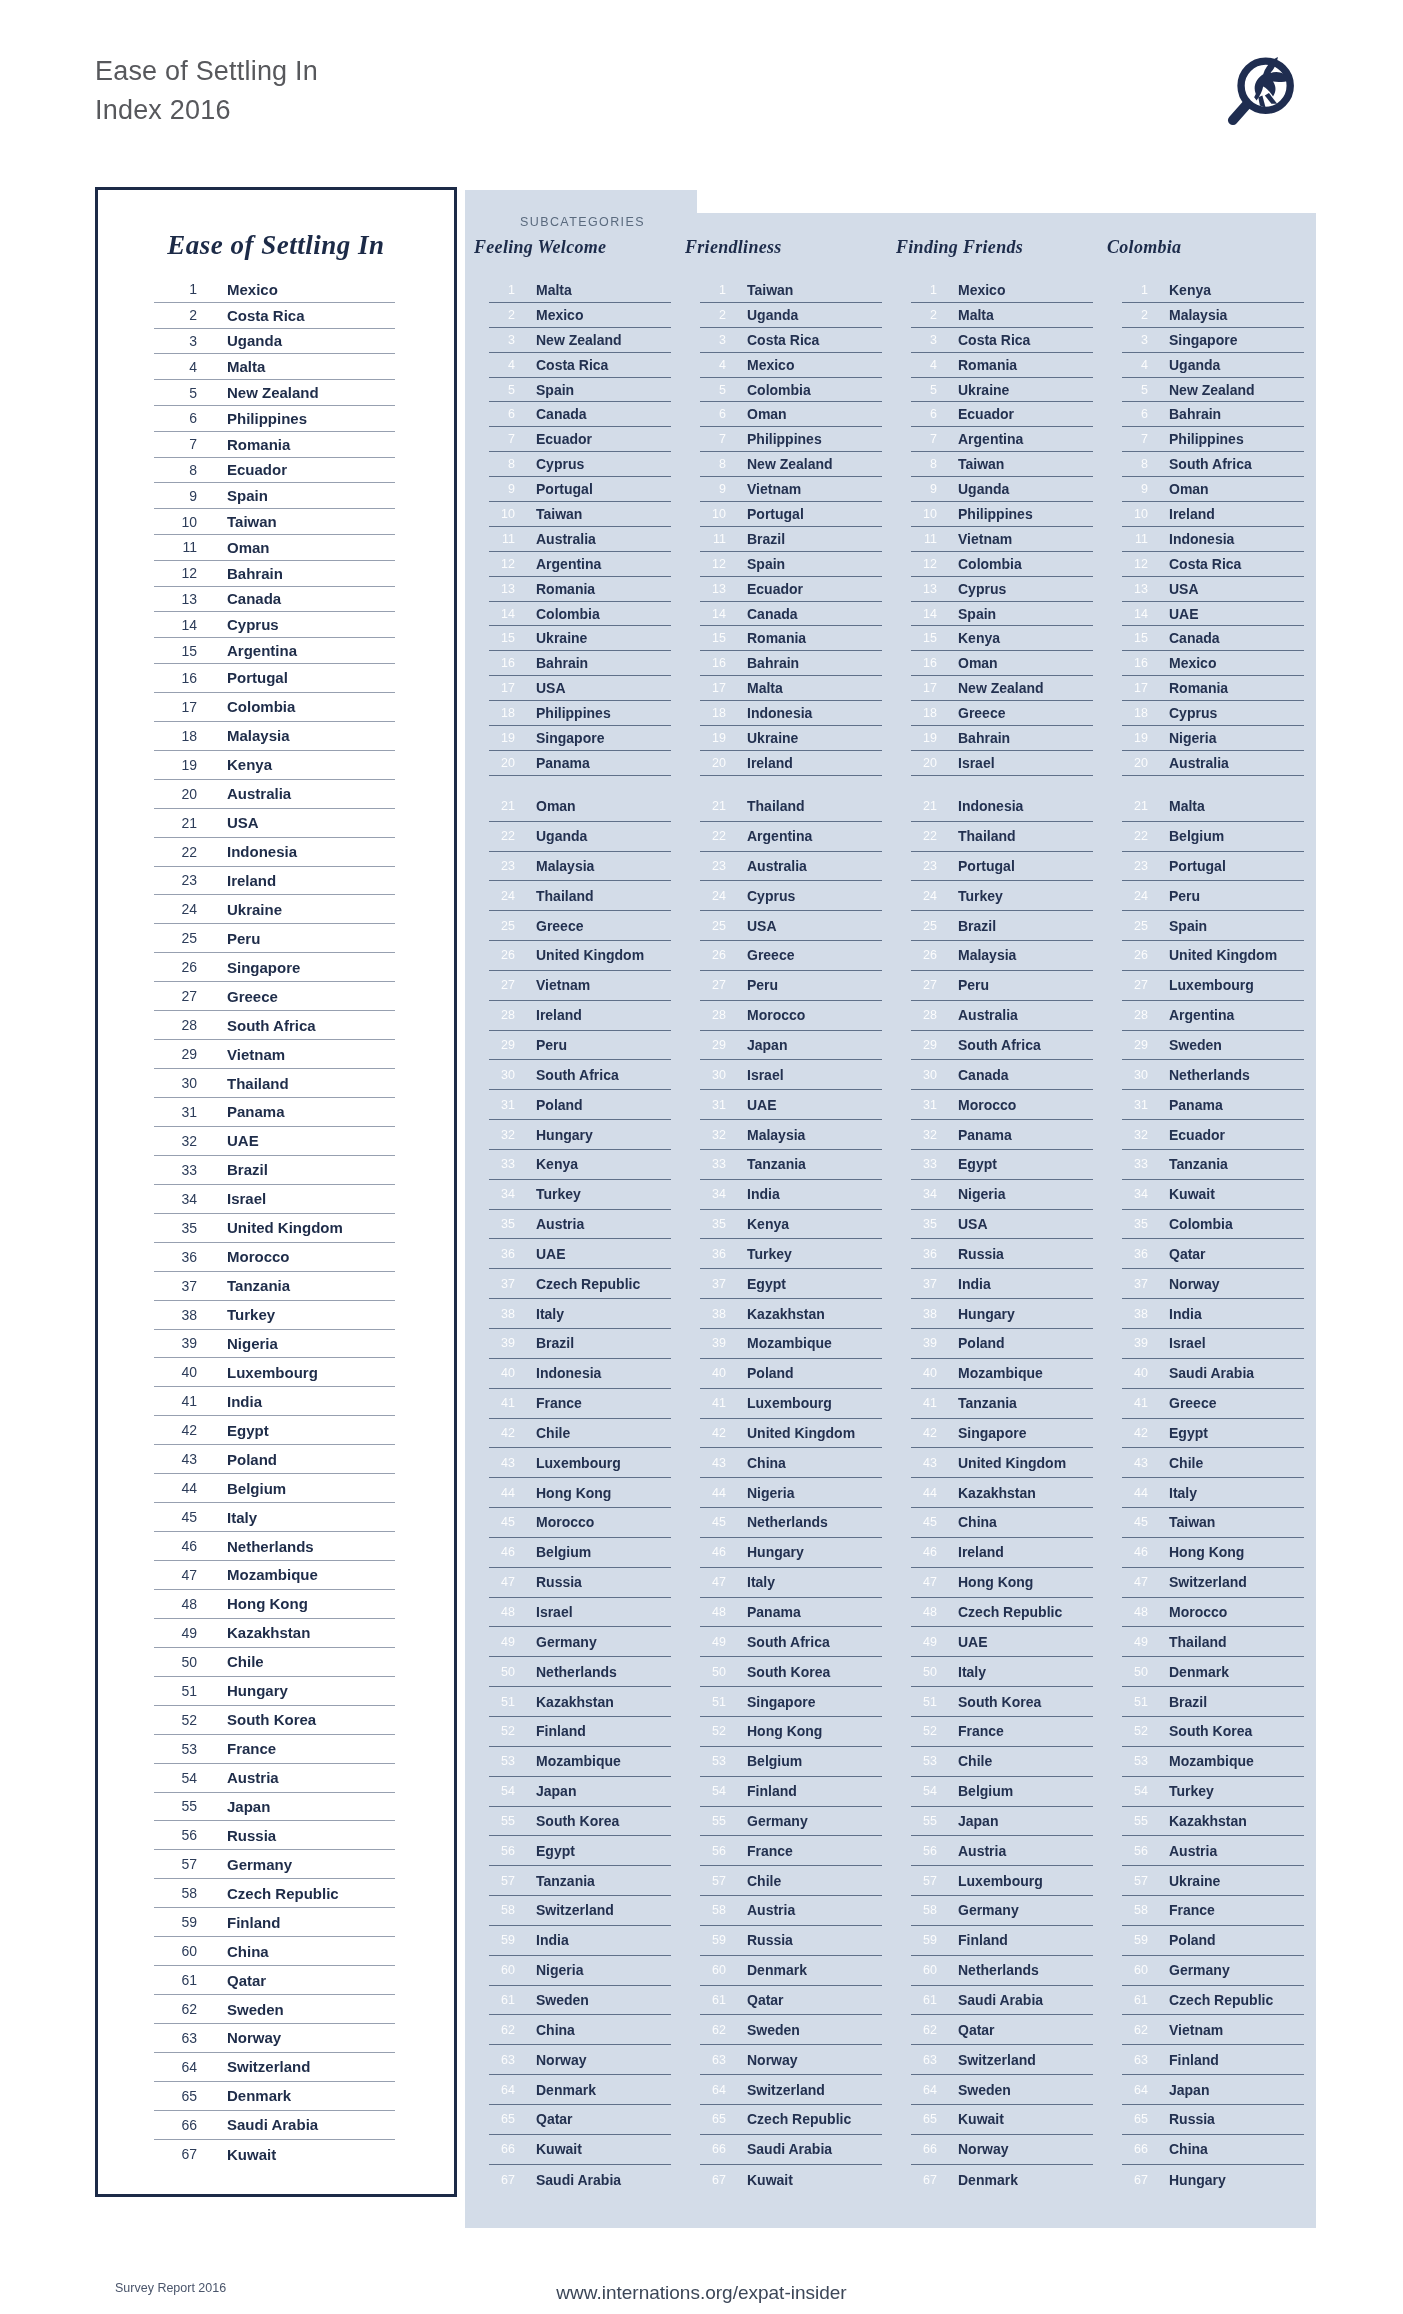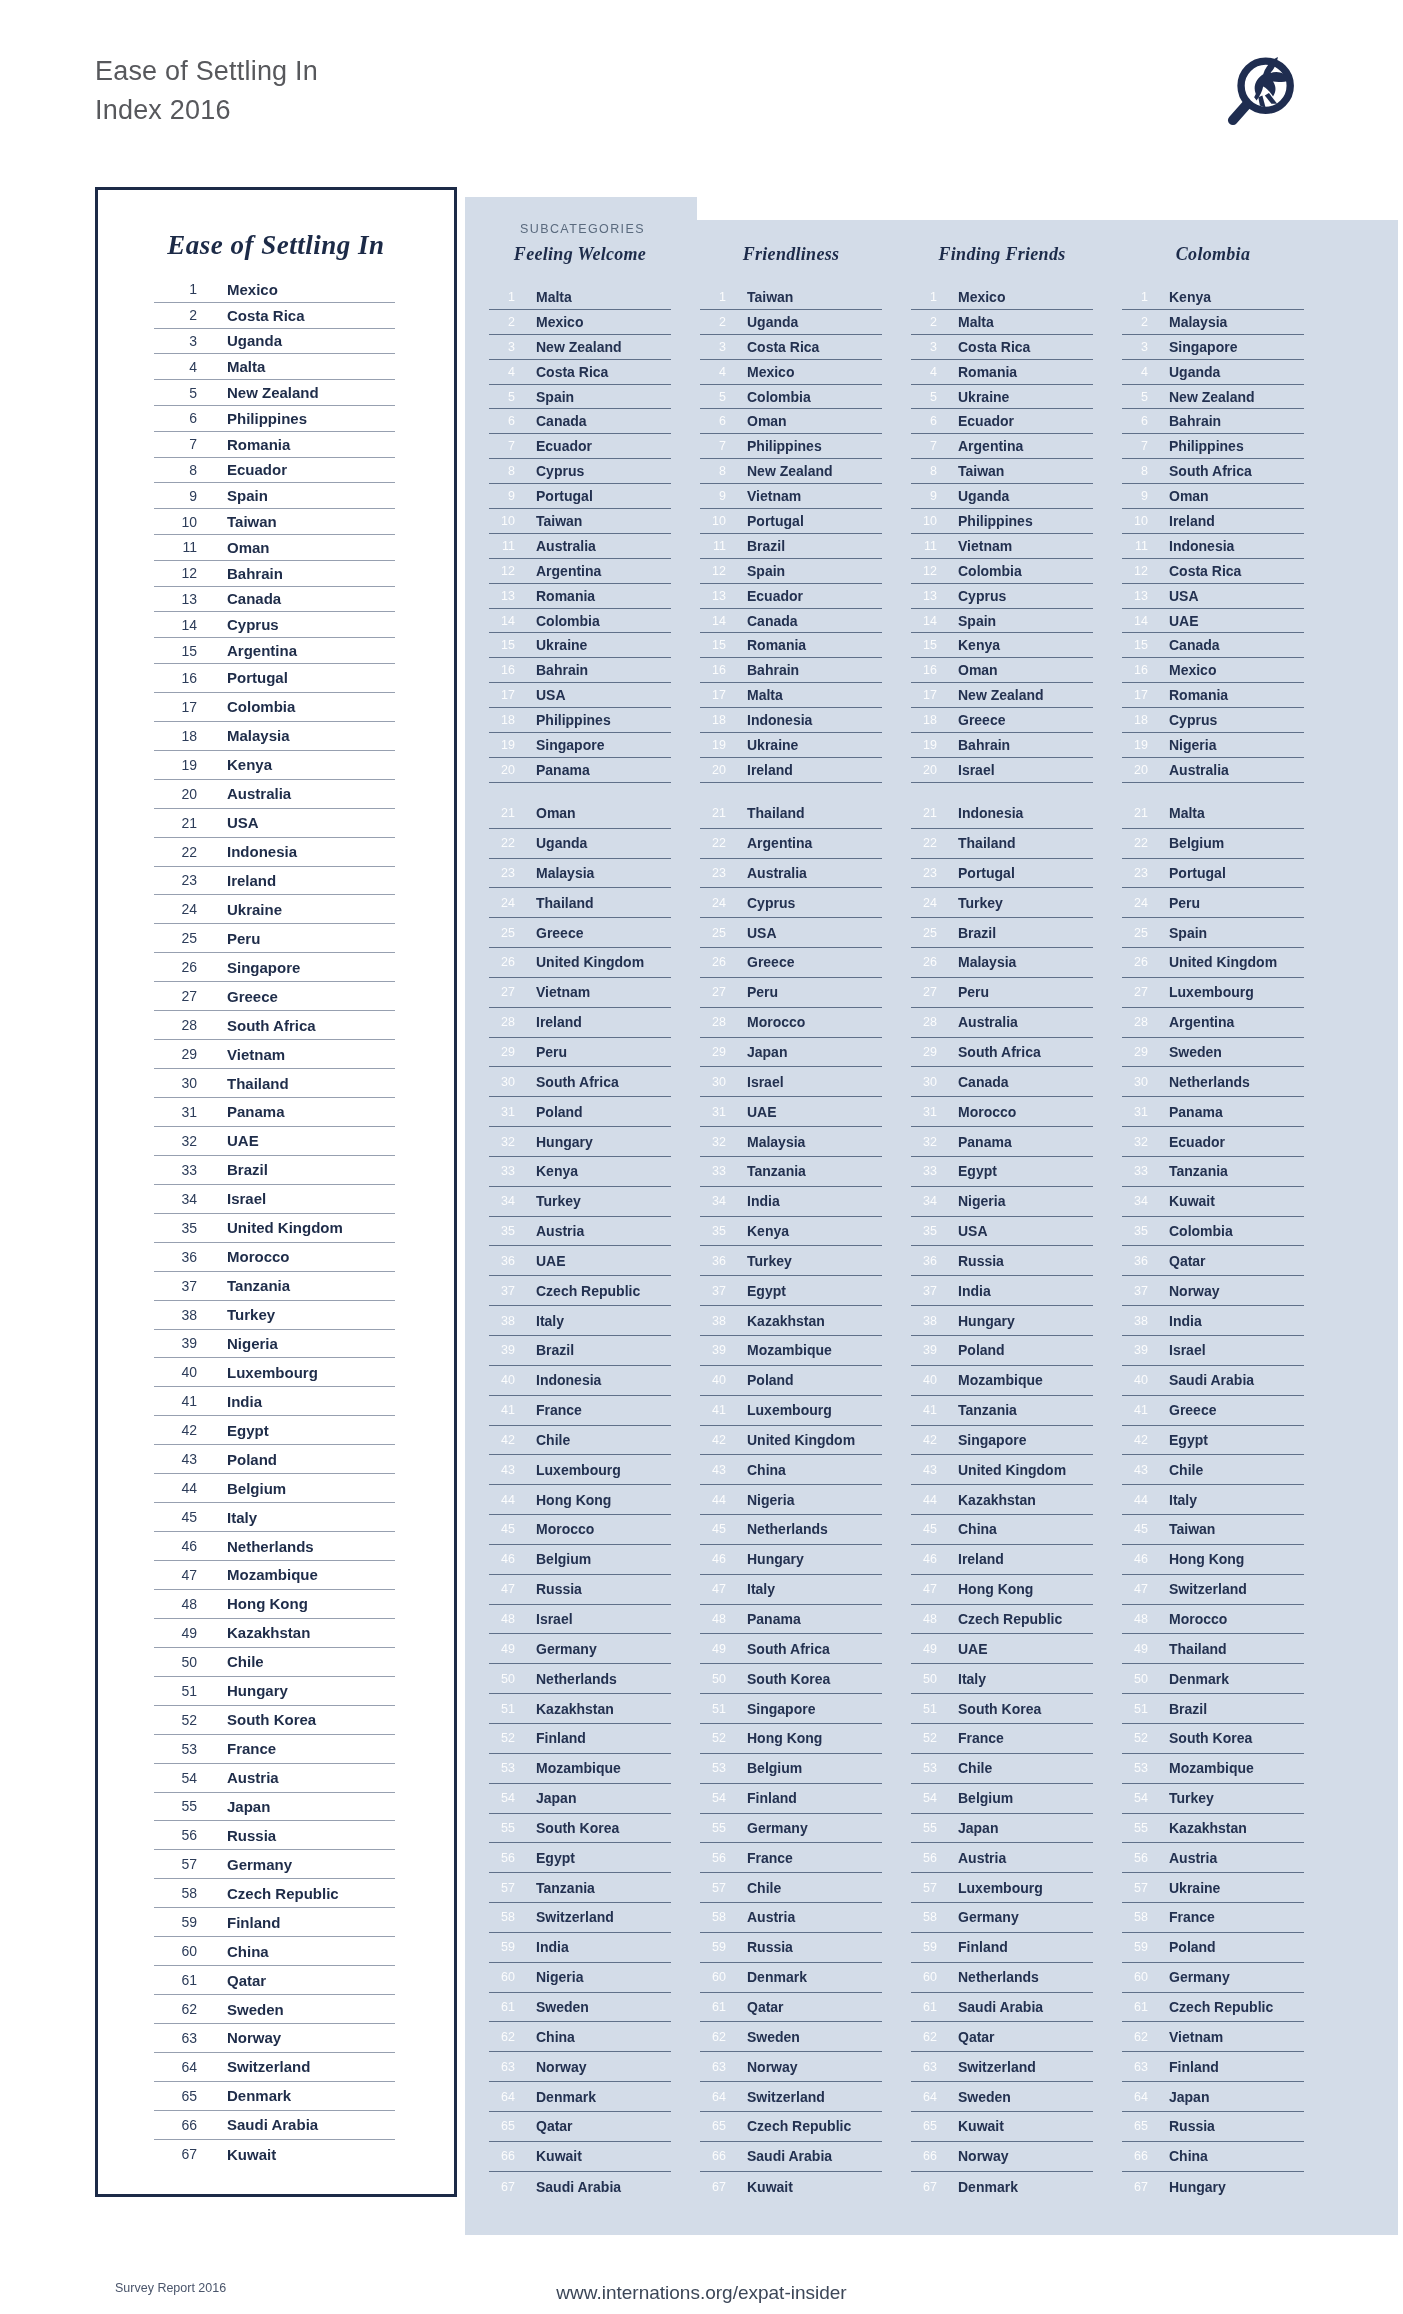--- a/index.html
+++ b/index.html
@@ -39,33 +39,33 @@
     border-bottom:1.5px solid #97a0b0;
   }
   .mrow.s1{height:25.8px;}
   .mrow.s2{height:28.95px;}
   .mrow.last{border-bottom:none;}
   .mrow .rank{width:43px;text-align:right;font-size:14px;color:#2c3c59;flex:none;}
   .mrow .name{margin-left:30px;font-size:15px;font-weight:700;color:#1e2c49;white-space:nowrap;}
 
   
   .subpanel{
-    position:absolute;left:465px;top:220px;width:933px;height:2015px;
+    position:absolute;left:465px;top:213px;width:851px;height:2015px;
     background:#d3dce8;
   }
   .subpanel-tab{
     position:absolute;left:0;top:-23px;width:232px;height:23px;background:#d3dce8;
   }
   .subpanel-label{
     position:absolute;left:55px;top:2px;
     font-size:12.5px;letter-spacing:1.4px;color:#5a6a7e;font-weight:400;
   }
   .subcol{position:absolute;top:0;width:182px;}
   .subcol-title{
-    position:absolute;top:24px;left:-15px;width:212px;text-align:center;
+    position:absolute;top:24px;left:-15px;width:212px;text-align:left;
     font-family:"Liberation Serif","DejaVu Serif",serif;
     font-style:italic;font-weight:700;font-size:18px;color:#1c2b4a;letter-spacing:.3px;
     white-space:nowrap;
   }
   .subcol .rows{position:absolute;top:65px;left:0;width:182px;}
   .srow{
     display:flex;align-items:center;box-sizing:border-box;
     border-bottom:1.5px solid #5f7089;
   }
   .srow.s1{height:24.9px;}

